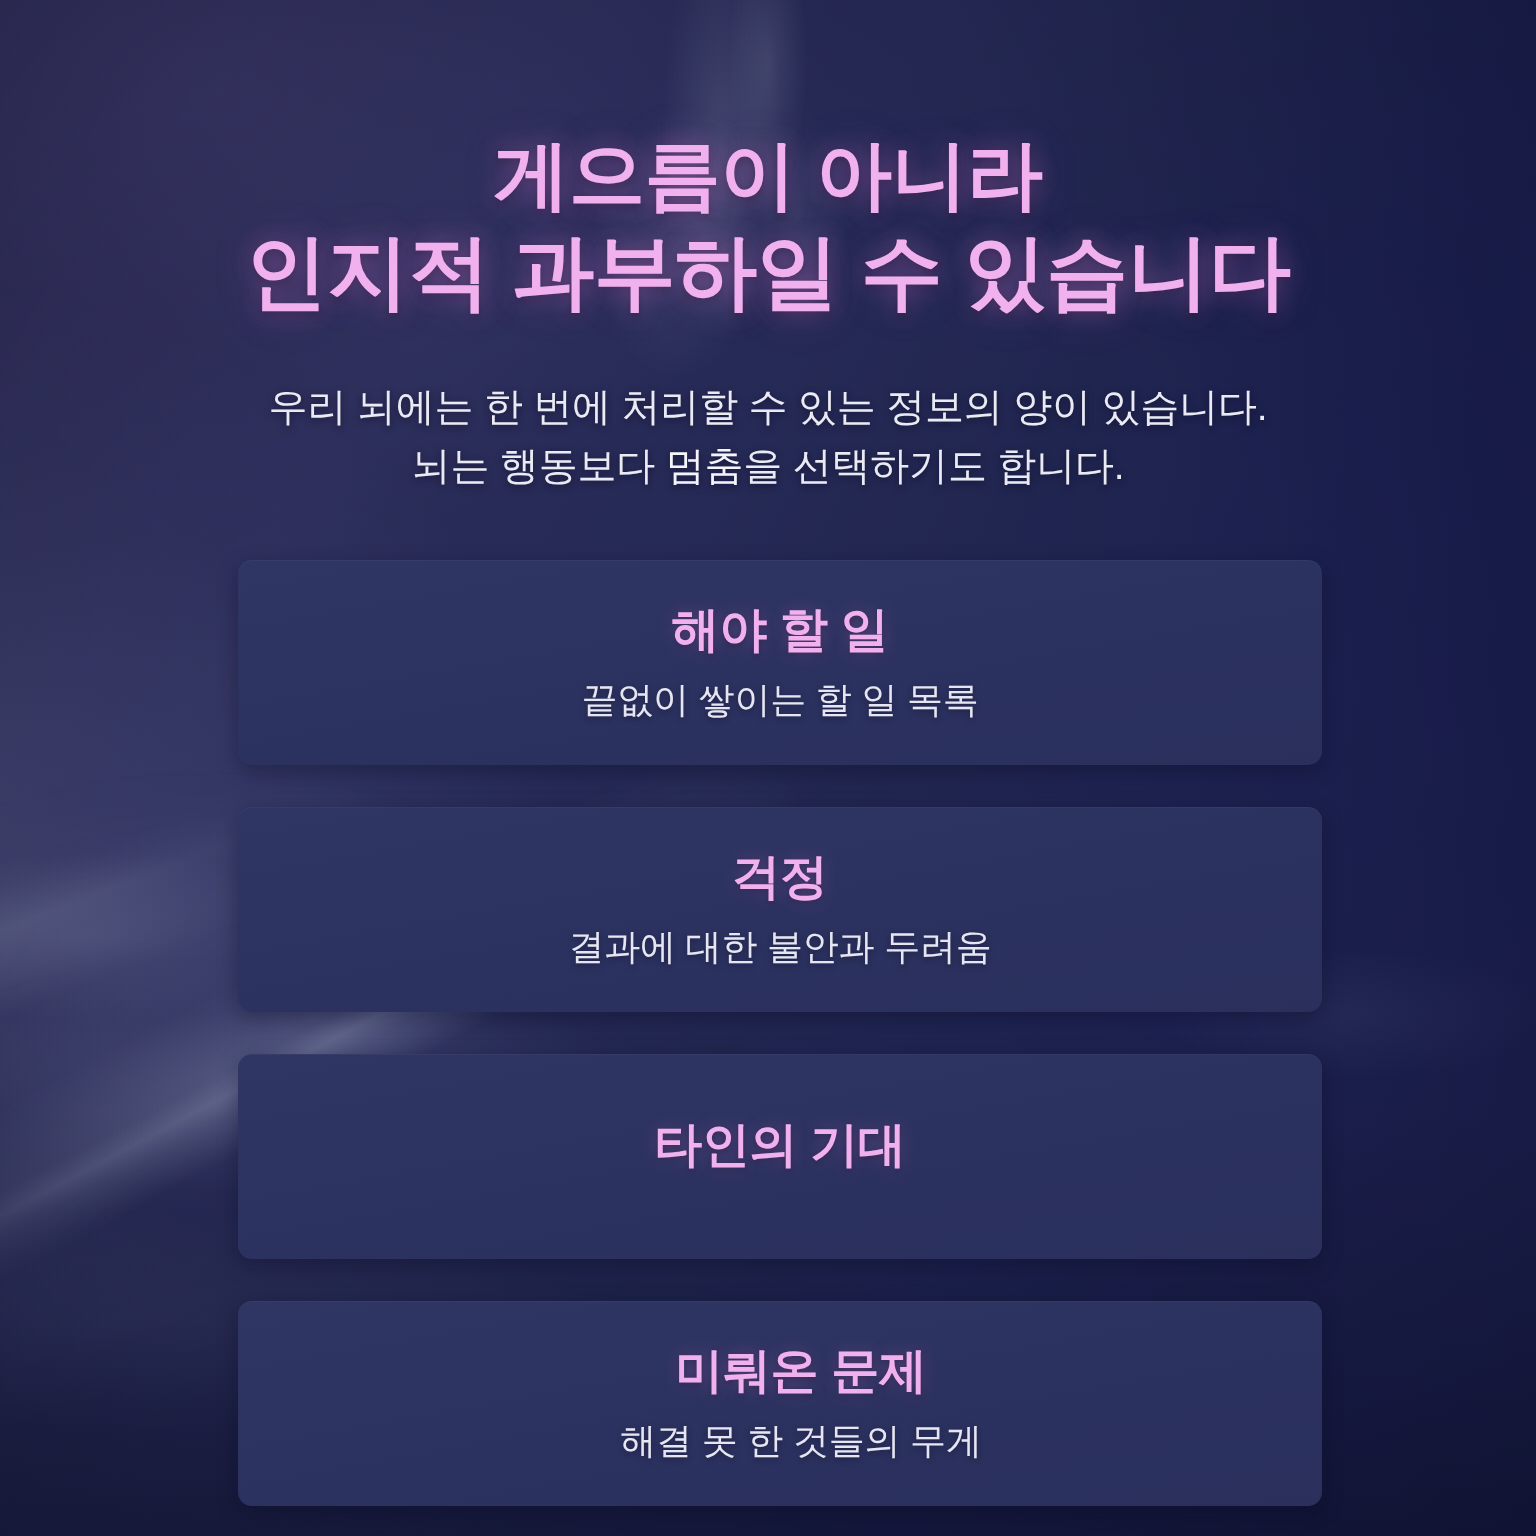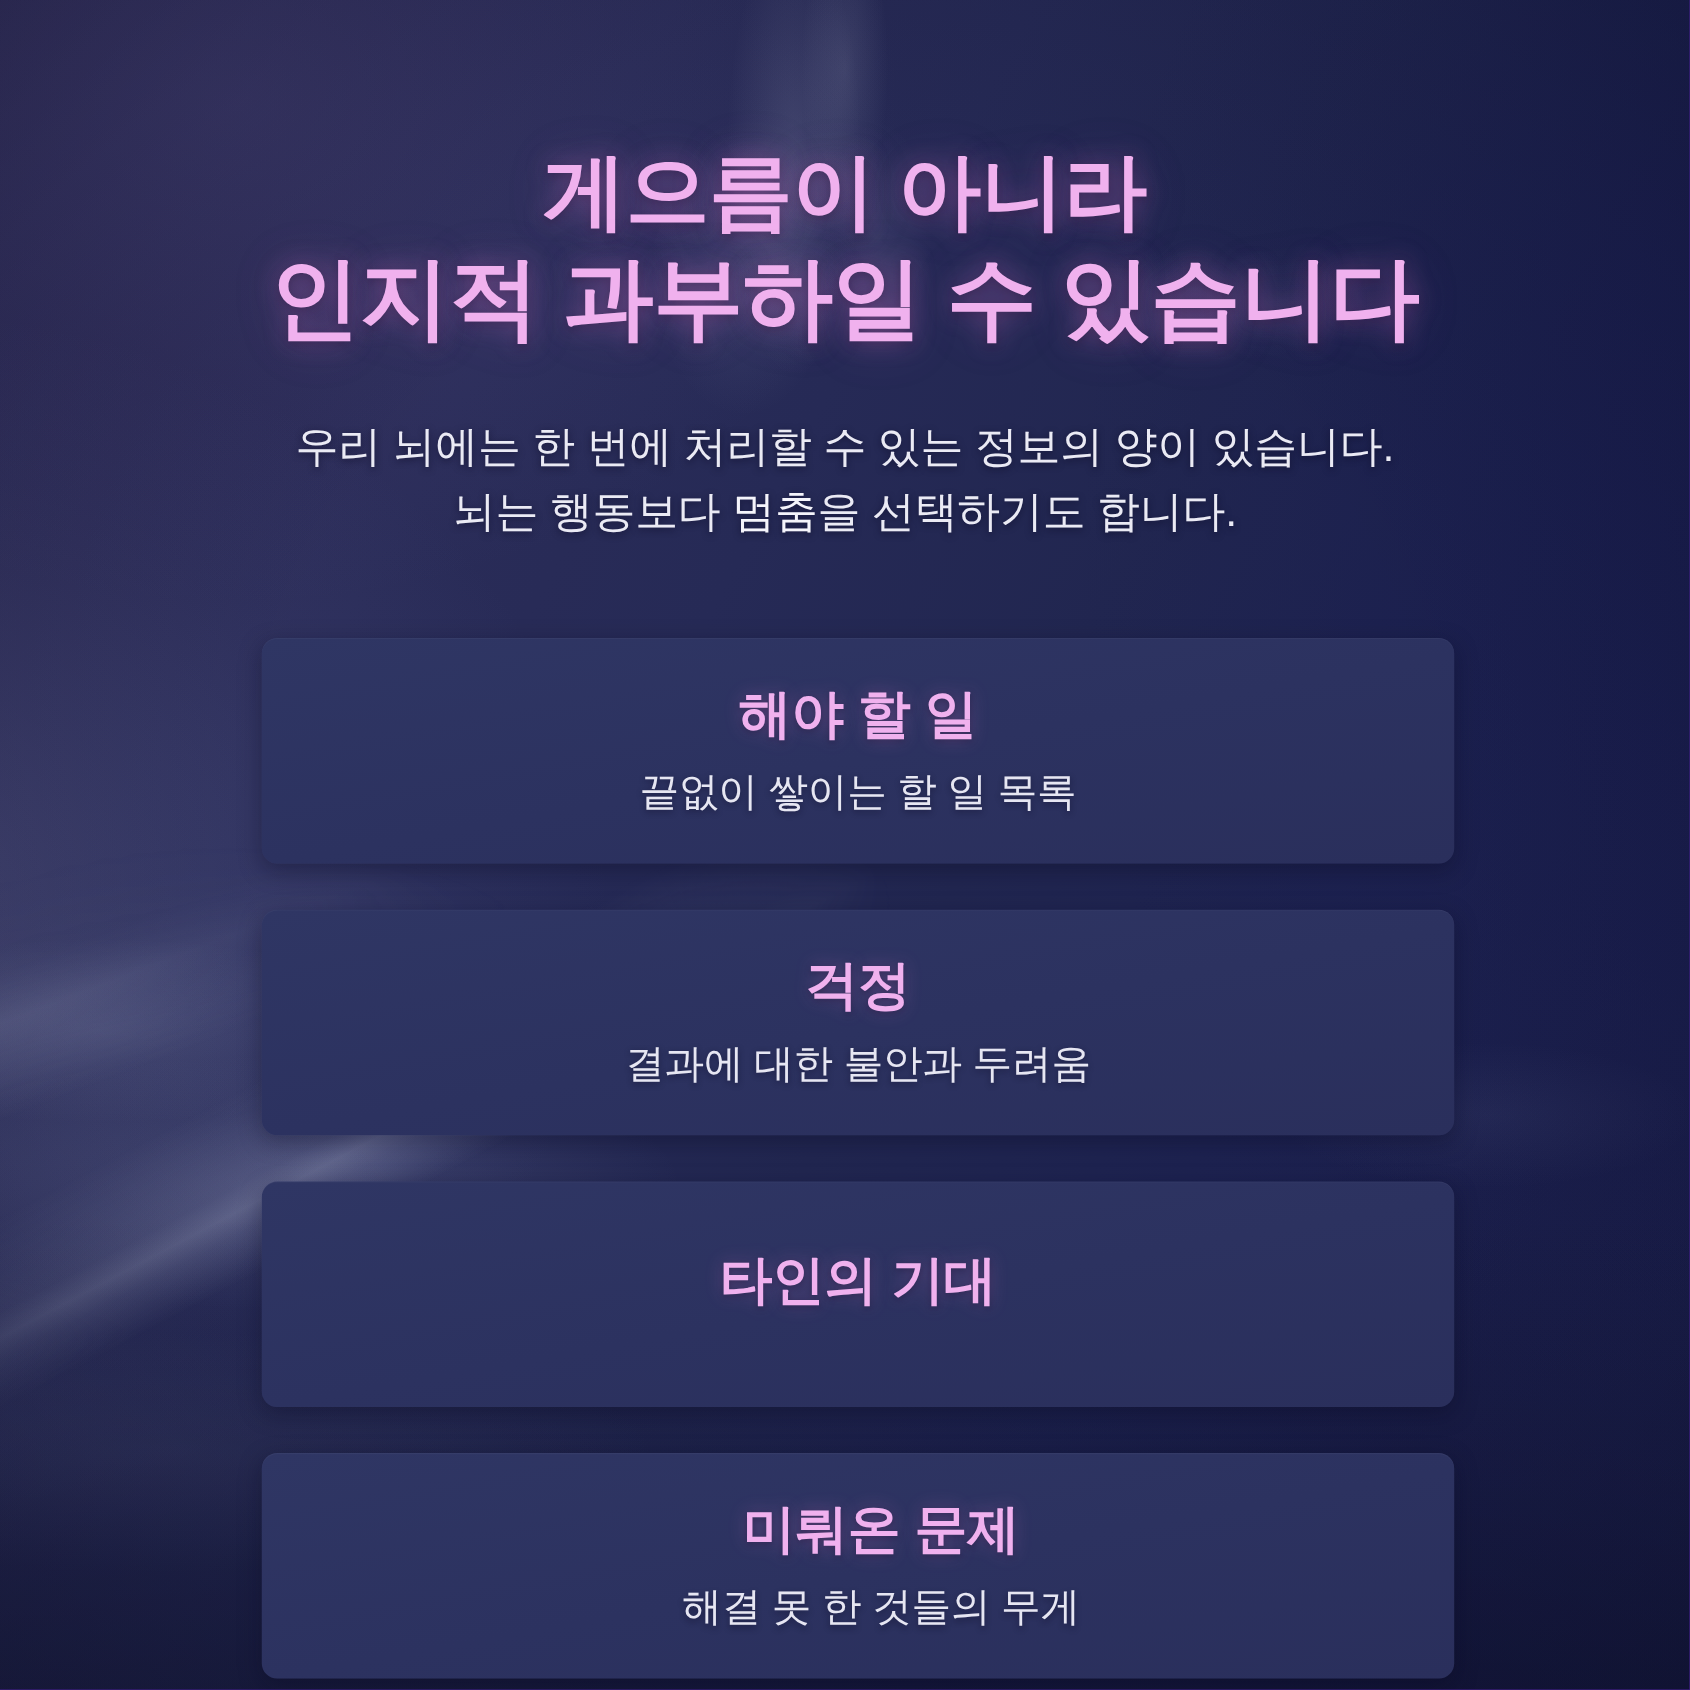--- a/index.html
+++ b/index.html
@@ -8,21 +8,21 @@
     padding: 0;
     background: #11142e;
   }
 
   #poster {
     position: relative;
     width: 1536px;
     height: 1536px;
     overflow: hidden;
     font-family: "Liberation Sans", "DejaVu Sans", sans-serif;
-    background: #6d28d9;
+    background: #000000;
     isolation: isolate;
   }
 
   
   .bg-layer {
     position: absolute;
     inset: 0;
     pointer-events: none;
   }
 
@@ -175,21 +175,20 @@
     text-shadow: 0 2px 7px rgba(12,10,36,0.62);
   }
   .subtitle .sub-line { display: block; }
   .subtitle .emph { font-weight: 400; color: #f4f4fb; }
 
   .cards {
     position: absolute;
     top: 560px;
     left: 238px;
     width: 1084px;
-    margin-top: 20px;
   }
 
   .card {
     position: relative;
     height: 205px;
     margin-bottom: 42px;
     border-radius: 14px;
     background: linear-gradient(170deg, #2f3664 0%, #2c3260 52%, #2a2f5c 100%);
     box-shadow:
       0 6px 20px rgba(8,10,32,0.34),

